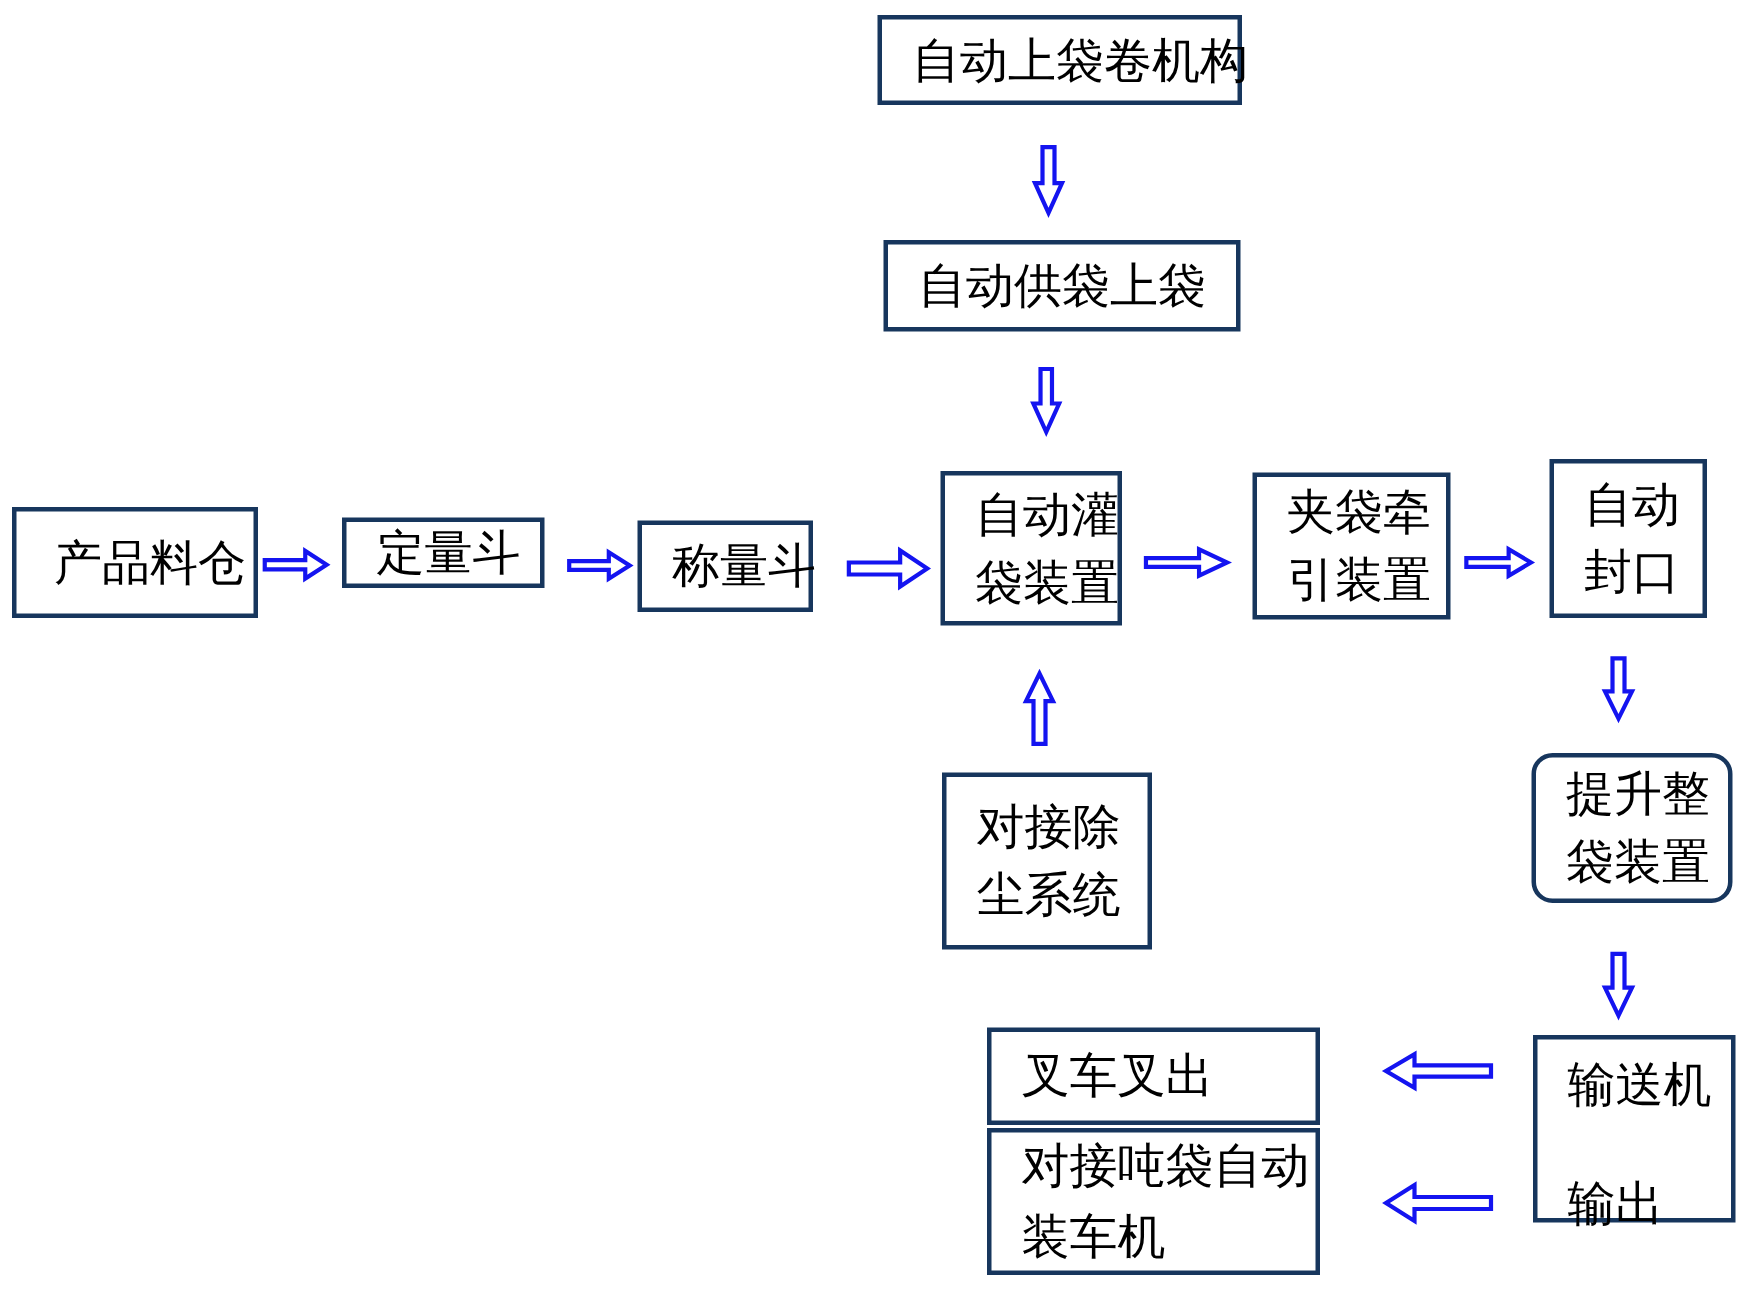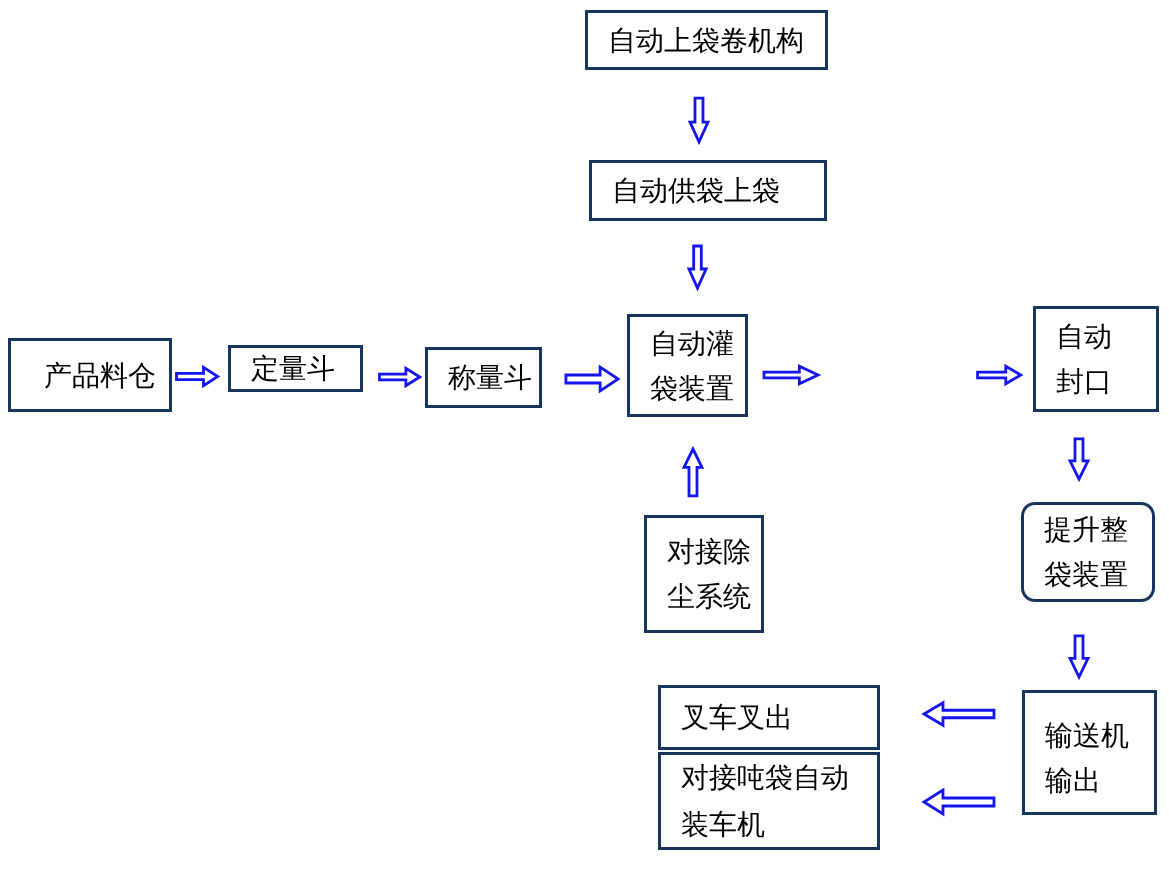--- a/index.html
+++ b/index.html
@@ -17,34 +17,35 @@
     height: 875px;
     background: var(--background);
     overflow: hidden;
   }
   .node {
     position: absolute;
     box-sizing: border-box;
     border: 3.5px solid var(--box-border);
     background: var(--background);
     color: var(--text);
-    font-size: 28px;
+    font-size: 32px;
     display: flex;
     flex-direction: column;
     justify-content: center;
     padding-left: 20px;
   }
   .node .line {
     display: block;
     line-height: 45px;
     white-space: nowrap;
   }
   .node.top-align {
     justify-content: flex-start;
-    padding-top: 20px;
+    padding-top: 8px;
+    gap: 34px;
   }
   .arrow {
     position: absolute;
     overflow: visible;
   }
   .arrow polygon {
     fill: #FFFFFF;
     stroke: var(--arrow-blue);
     stroke-width: 2.8;
     stroke-linejoin: miter;
@@ -97,35 +98,39 @@
 
   <div class="node" style="left:627px; top:314px; width:121px; height:103px;">
     <span class="line">自动灌</span>
     <span class="line">袋装置</span>
   </div>
 
   <svg class="arrow" style="left:762px; top:364px; width:59px; height:22px;" viewBox="0 0 60 30" preserveAspectRatio="none">
     <polygon points="2,11 38,11 38,3 57,15 38,27 38,19 2,19" vector-effect="non-scaling-stroke"></polygon>
   </svg>
 
+  <div class="node" style="left:835px; top:315px; width:132px; height:98px;">
+    <span class="line">夹袋牵</span>
+    <span class="line">引装置</span>
+  </div>
 
   <svg class="arrow" style="left:976px; top:364px; width:47px; height:22px;" viewBox="0 0 60 30" preserveAspectRatio="none">
     <polygon points="2,11 38,11 38,3 57,15 38,27 38,19 2,19" vector-effect="non-scaling-stroke"></polygon>
   </svg>
 
-  <div class="node" style="left:1033px; top:306px; width:126px; height:106px;">
+  <div class="node" style="left:1033px; top:306px; width:105px; height:106px;">
     <span class="line">自动</span>
     <span class="line">封口</span>
   </div>
 
   <svg class="arrow" style="left:683px; top:447px; width:20px; height:51px;" viewBox="0 0 20 50" preserveAspectRatio="none">
     <polygon points="6,48 14,48 14,20 19,20 10,2 1,20 6,20" vector-effect="non-scaling-stroke"></polygon>
   </svg>
 
-  <div class="node" style="left:628px; top:515px; width:120px; height:118px;margin-left:16px;">
+  <div class="node" style="left:628px; top:515px; width:140px; height:118px;">
     <span class="line">对接除</span>
     <span class="line">尘系统</span>
   </div>
 
   <svg class="arrow" style="left:1068px; top:437px; width:22px; height:44px;" viewBox="0 0 22 46" preserveAspectRatio="none">
     <polygon points="7,2 15,2 15,25 20,25 11,44 2,25 7,25" vector-effect="non-scaling-stroke"></polygon>
   </svg>
 
   <div class="node" style="left:1021px; top:502px; width:134px; height:100px;border-radius:14px;">
     <span class="line">提升整</span>

